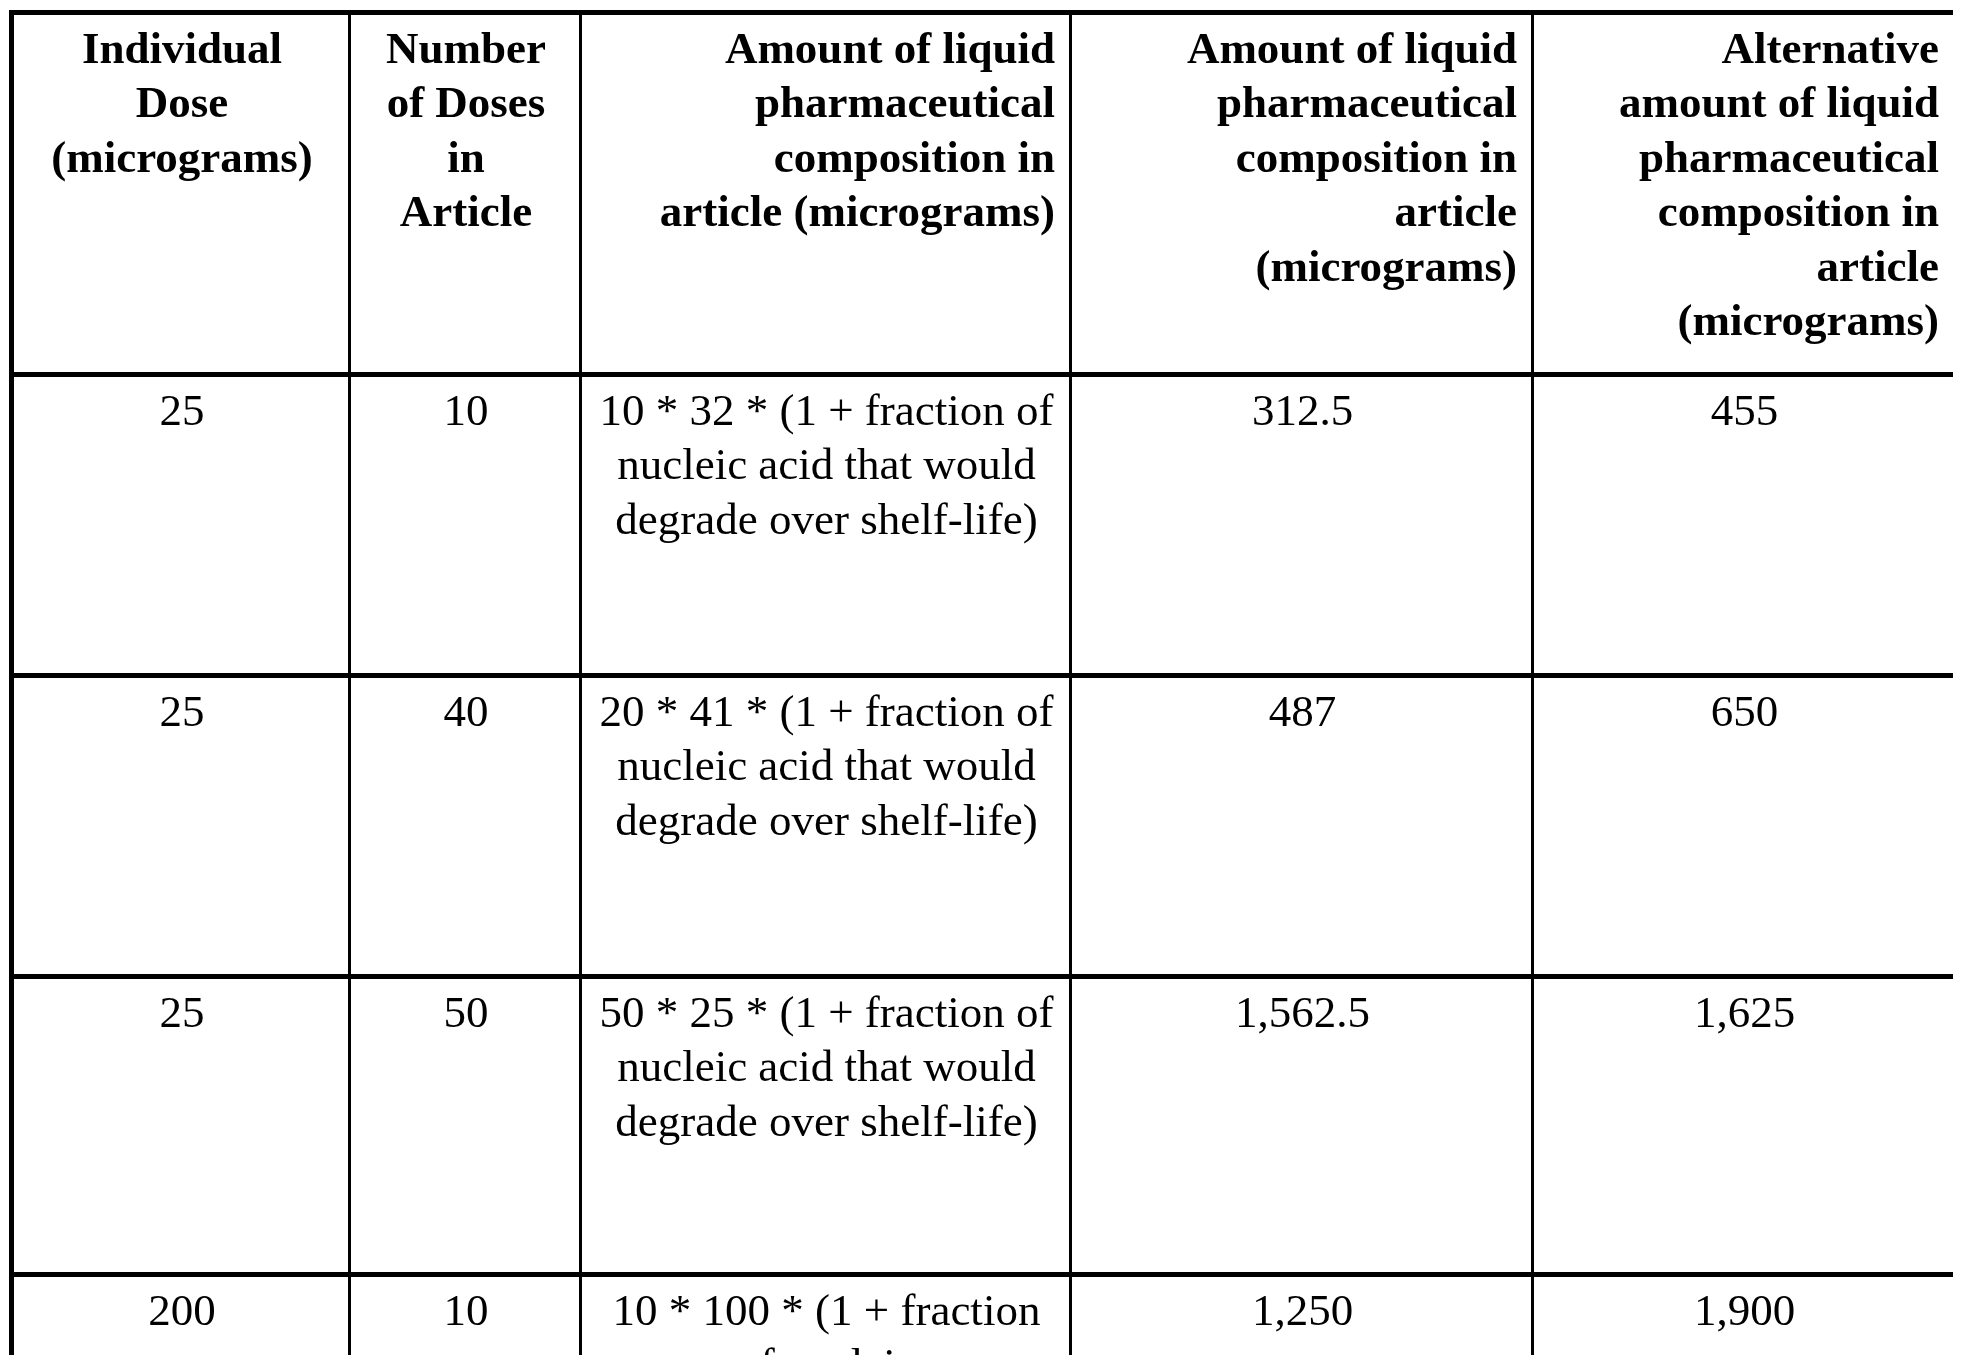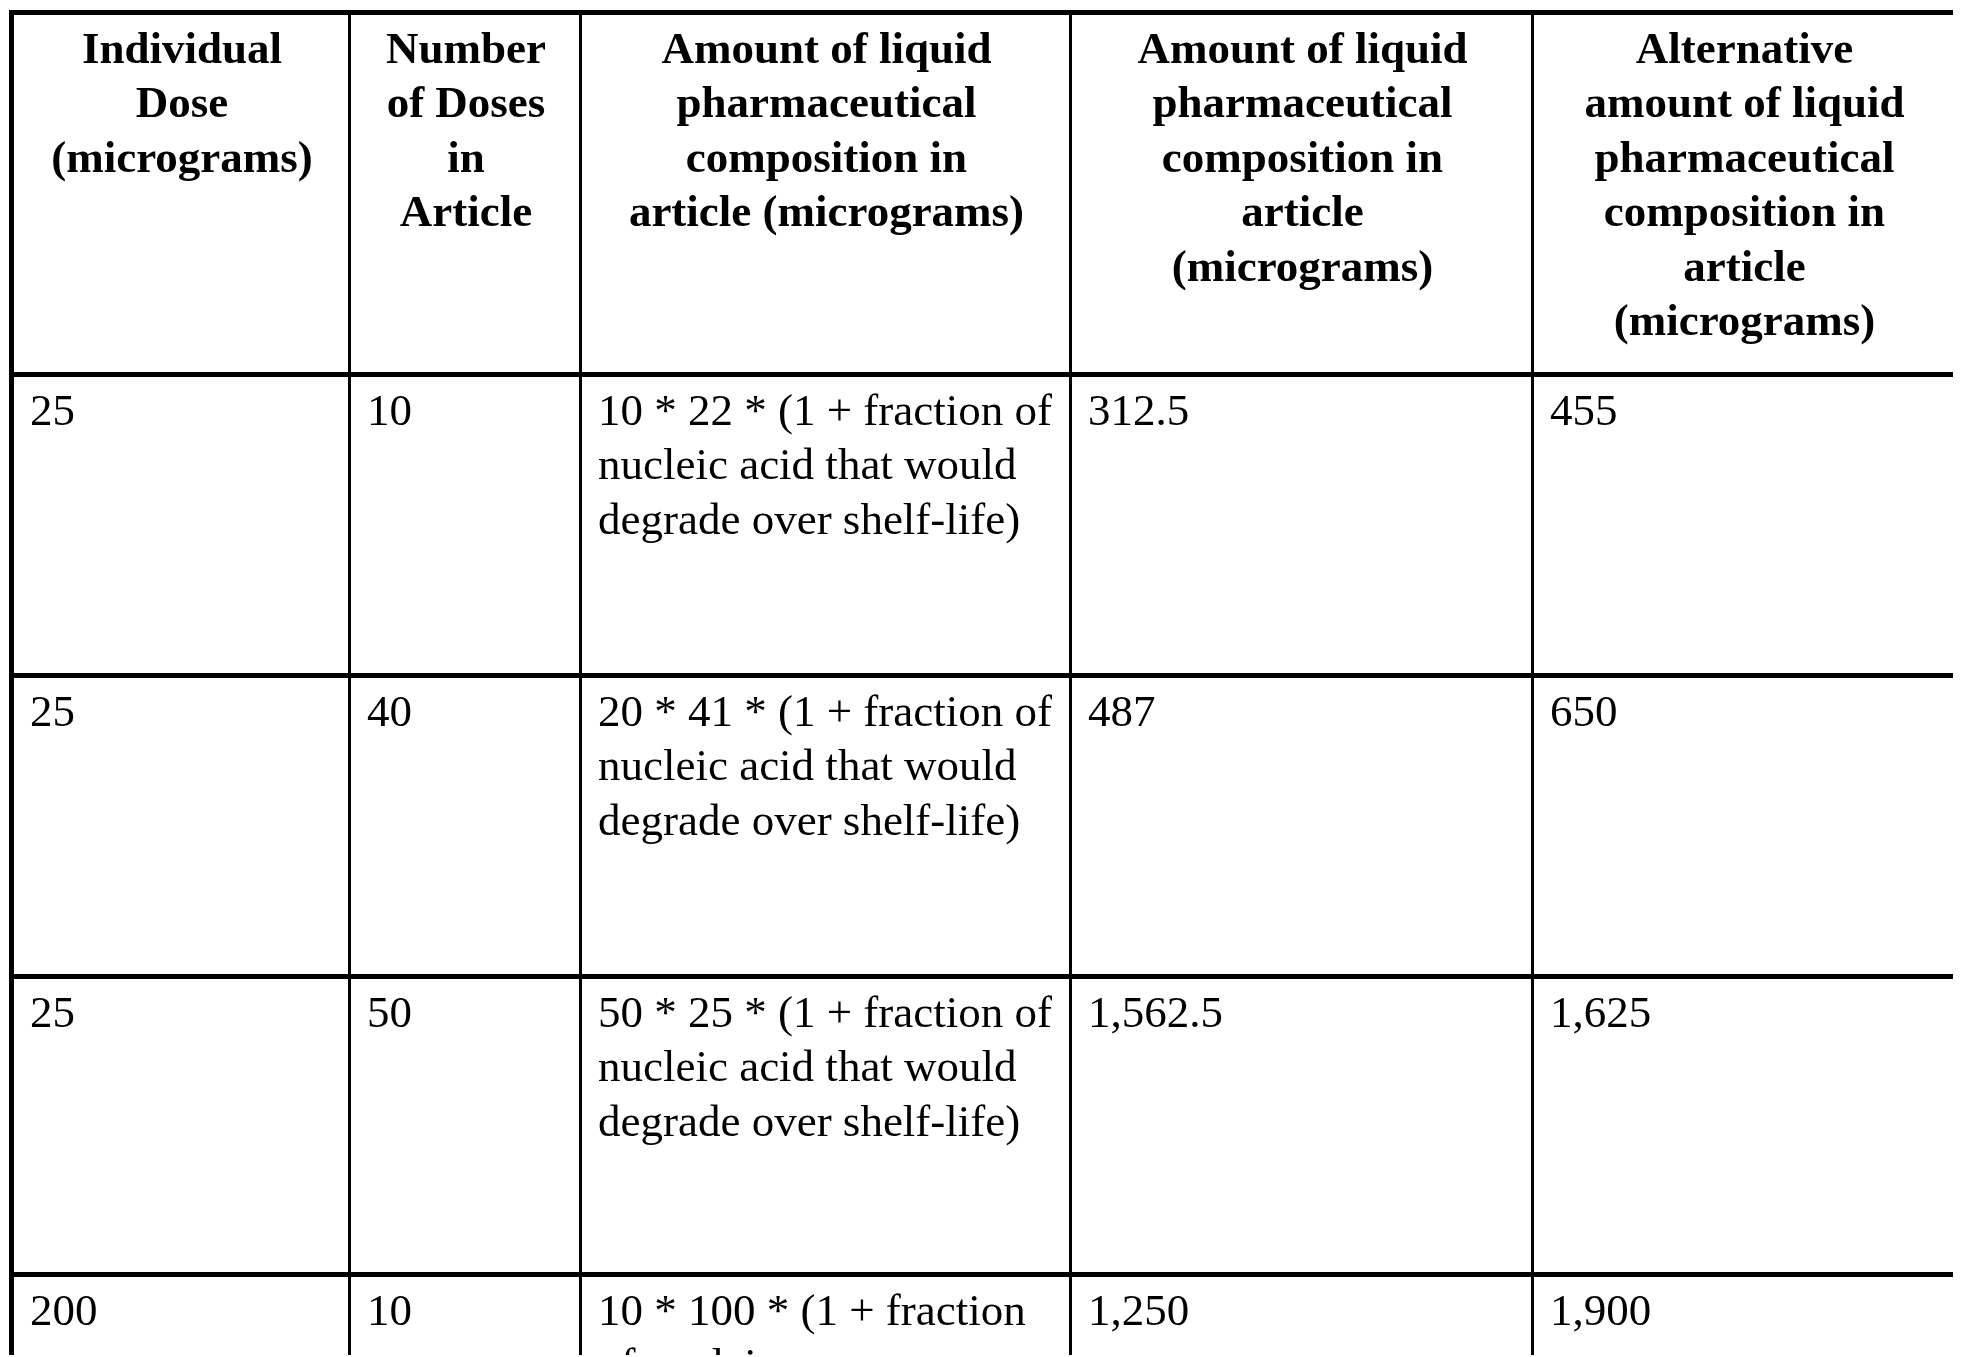--- a/index.html
+++ b/index.html
@@ -67,26 +67,26 @@
 
   
   thead th {
     font-weight: bold;
     height: 345px;
   }
   th.center {
     text-align: center;
   }
   th.left {
-    text-align: center;
+    text-align: right;
   }
 
   tbody td {
     font-weight: normal;
-    text-align: left;
+    text-align: center;
   }
 
   tr.row-tall td { height: 284px; }
   tr.row-tall-3 td { height: 281px; }
   tr.row-cut td { height: 118px; }
 
   .cell-text {
     display: block;
     white-space: pre-line;
   }
@@ -142,21 +142,21 @@
       </thead>
       <tbody>
         <tr class="row-tall">
           <td>
             <span class="cell-text">25</span>
           </td>
           <td>
             <span class="cell-text">10</span>
           </td>
           <td>
-            <span class="cell-text">10 * 22 * (1 + fraction of nucleic acid that would degrade over shelf-life)</span>
+            <span class="cell-text">10 * 32 * (1 + fraction of nucleic acid that would degrade over shelf-life)</span>
           </td>
           <td>
             <span class="cell-text">312.5</span>
           </td>
           <td>
             <span class="cell-text">455</span>
           </td>
         </tr>
         <tr class="row-tall">
           <td>

